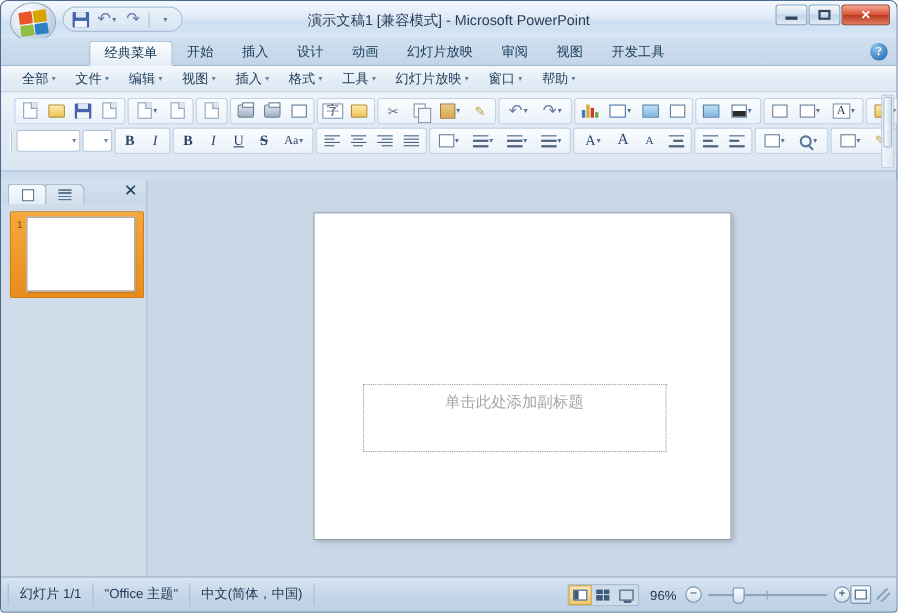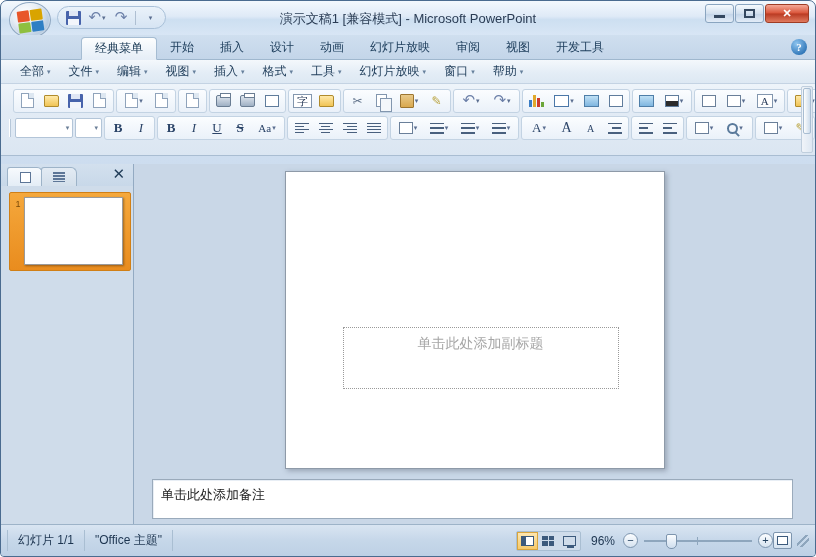--- a/index.html
+++ b/index.html
@@ -315,21 +315,21 @@
   .ph {
     position:absolute;
     border:1px dotted #9a9a9a;
     display:flex; align-items:center; justify-content:center;
   }
   .ph-title{
     left:30px; top:88px; width:324px; height:54px;
     font-size:20px; color:#2b2b2b;
   }
   .ph-sub{
-    left:57px; top:155px; width:276px; height:62px;
+    left:44px; top:155px; width:276px; height:62px;
     align-items:flex-start; padding-top:7px;
     font-size:14px; color:#a6a6a6;
   }
   .notes {
     height:40px;
     margin:0 22px 5px 18px;
     background:#fff;
     border:1px solid #9aaabb;
     box-shadow: inset 1px 1px 0 #e8eef5;
     padding:6px 8px;
@@ -787,27 +787,27 @@
         </div>
       </div>
     </div>
 
     <div class="center">
       <div class="slide-area">
         <div class="slide">
           <div class="ph ph-sub">单击此处添加副标题</div>
         </div>
       </div>
-      <div class="notes">单击此处添加备注</div>
     </div>
   </div>
 
   <div class="statusbar">
     <div class="sb-cell">幻灯片 1/1</div>
     <div class="sb-cell">"Office 主题"</div>
+    <div class="sb-cell">中文(简体，中国)</div>
     <div class="sb-spacer"></div>
 
     <div class="viewbtns">
       <div class="vbtn active">
           <span class="vico1"></span>
         </div>
       <div class="vbtn">
           <span class="vico2">
             <i></i>
             <i></i>

